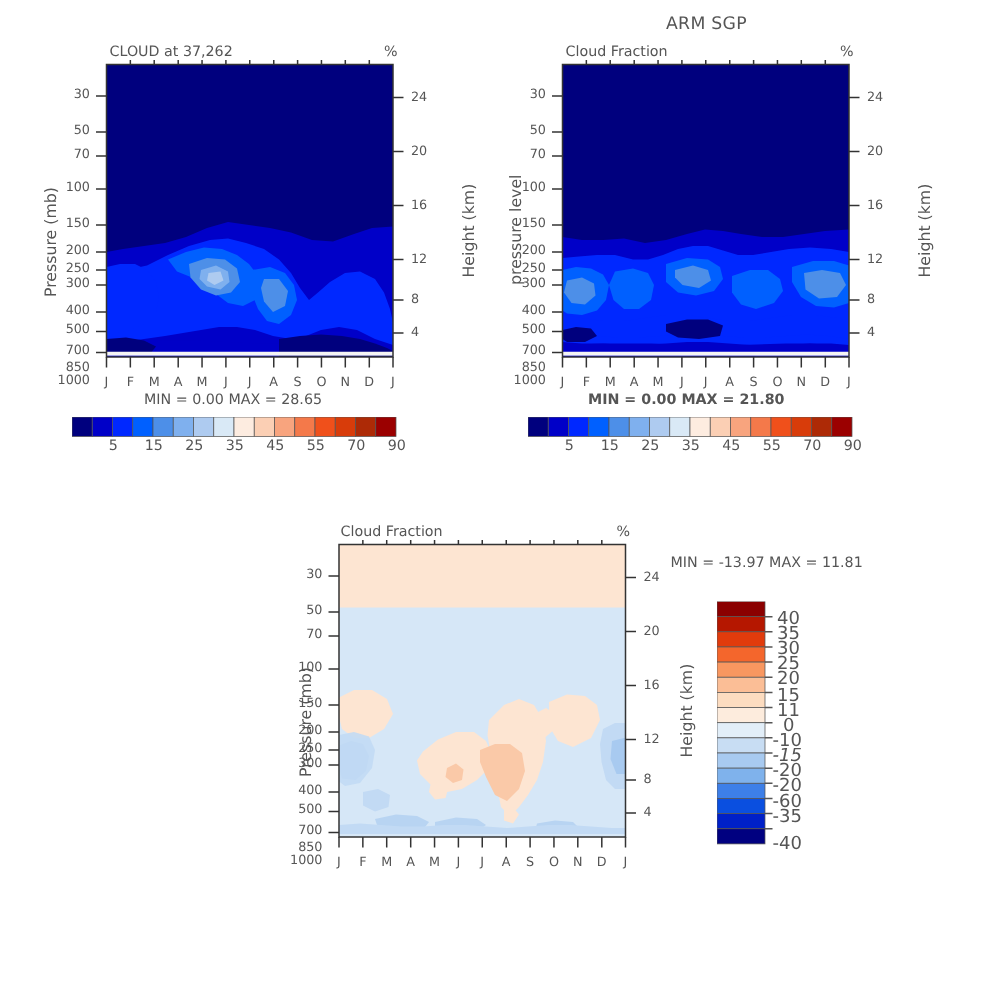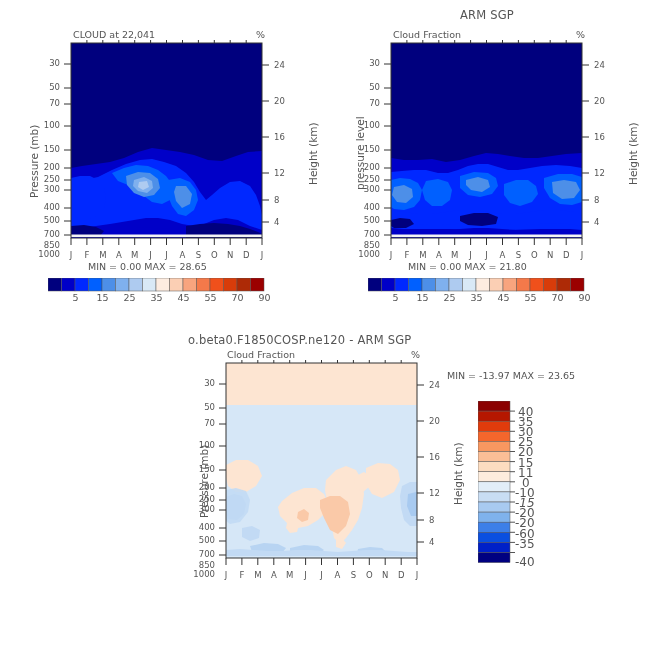--- a/index.html
+++ b/index.html
@@ -24,21 +24,21 @@
   .cbarlabV{position:absolute;font-size:12px;color:#555;text-align:center;white-space:nowrap;}
   svg{display:block;}
 </style>
 </head>
 <body>
 
 <div class="page">
 
   <div class="panel" style="left:0;top:0;width:330px;height:310px;">
 
-    <div class="subtitle" style="left:73px;top:29px;">CLOUD at 22,041</div>
+    <div class="subtitle" style="left:73px;top:29px;">CLOUD at 37,262</div>
     <div class="unit" style="left:256px;top:29px;">%</div>
 
     <div class="axlabel-left" style="left:28px;top:198px;">Pressure (mb)</div>
     <div class="axlabel-right" style="left:307px;top:185px;">Height (km)</div>
 
     <svg width="330" height="250" style="position:absolute;left:0;top:40;">
       <defs>
         <clipPath id="clipM">
             <rect x="71" y="3" width="191" height="195"></rect>
           </clipPath>
@@ -157,21 +157,21 @@
       <div class="xtick" style="left:144.6px;top:250px;">J</div>
       <div class="xtick" style="left:160.5px;top:250px;">J</div>
       <div class="xtick" style="left:176.5px;top:250px;">A</div>
       <div class="xtick" style="left:192.4px;top:250px;">S</div>
       <div class="xtick" style="left:208.3px;top:250px;">O</div>
       <div class="xtick" style="left:224.2px;top:250px;">N</div>
       <div class="xtick" style="left:240.2px;top:250px;">D</div>
       <div class="xtick" style="left:256px;top:250px;">J</div>
     </div>
 
-    <div class="minmax" style="left:88px;top:261px;">MIN =   0.00 MAX =   28.65</div>
+    <div class="minmax" style="left:96px;top:261px;">MIN =   0.00 MAX =   28.65</div>
 
     <svg width="230" height="14" style="position:absolute;left:48px;top:278px;">
       <g>
         <rect x="0" y="0" width="13.5" height="13" fill="#00007e" stroke="#555" stroke-width="0.5"></rect>
         <rect x="13.5" y="0" width="13.5" height="13" fill="#0000c8" stroke="#555" stroke-width="0.5"></rect>
         <rect x="27" y="0" width="13.5" height="13" fill="#0028ff" stroke="#555" stroke-width="0.5"></rect>
         <rect x="40.5" y="0" width="13.5" height="13" fill="#0060ff" stroke="#555" stroke-width="0.5"></rect>
         <rect x="54" y="0" width="13.5" height="13" fill="#4d8fe8" stroke="#555" stroke-width="0.5"></rect>
         <rect x="67.5" y="0" width="13.5" height="13" fill="#7fb0ee" stroke="#555" stroke-width="0.5"></rect>
         <rect x="81" y="0" width="13.5" height="13" fill="#aecbf0" stroke="#555" stroke-width="0.5"></rect>
@@ -191,21 +191,21 @@
       <div class="cbarlab" style="left:90.5px;top:292px;">15</div>
       <div class="cbarlab" style="left:117.5px;top:292px;">25</div>
       <div class="cbarlab" style="left:144.5px;top:292px;">35</div>
       <div class="cbarlab" style="left:171.5px;top:292px;">45</div>
       <div class="cbarlab" style="left:198.5px;top:292px;">55</div>
       <div class="cbarlab" style="left:225.5px;top:292px;">70</div>
       <div class="cbarlab" style="left:252.5px;top:292px;">90</div>
     </div>
   </div>
 
-  <div class="panel" style="left:340px;top:0;width:314px;height:310px;">
+  <div class="panel" style="left:324px;top:0;width:314px;height:310px;">
 
     <div class="ptitle" style="left:120px;top:8px;">ARM SGP</div>
     <div class="subtitle" style="left:53px;top:29px;">Cloud Fraction</div>
     <div class="unit" style="left:236px;top:29px;">%</div>
 
     <div class="axlabel-left" style="left:14px;top:190px;">pressure level</div>
     <div class="axlabel-right" style="left:287px;top:185px;">Height (km)</div>
 
     <svg width="314" height="250" style="position:absolute;left:0;top:40;">
       <defs>
@@ -320,21 +320,21 @@
       <div class="xtick" style="left:124.6px;top:250px;">J</div>
       <div class="xtick" style="left:140.5px;top:250px;">J</div>
       <div class="xtick" style="left:156.5px;top:250px;">A</div>
       <div class="xtick" style="left:172.4px;top:250px;">S</div>
       <div class="xtick" style="left:188.3px;top:250px;">O</div>
       <div class="xtick" style="left:204.2px;top:250px;">N</div>
       <div class="xtick" style="left:220.2px;top:250px;">D</div>
       <div class="xtick" style="left:236px;top:250px;">J</div>
     </div>
 
-    <div class="minmax" style="left:68px;top:261px;">MIN =   0.00 MAX =   21.80</div>
+    <div class="minmax" style="left:68px;top:261px;font-weight:bold;">MIN =   0.00 MAX =   21.80</div>
 
     <svg width="230" height="14" style="position:absolute;left:28px;top:278px;">
       <g>
         <rect x="0" y="0" width="13.5" height="13" fill="#00007e" stroke="#555" stroke-width="0.5"></rect>
         <rect x="13.5" y="0" width="13.5" height="13" fill="#0000c8" stroke="#555" stroke-width="0.5"></rect>
         <rect x="27" y="0" width="13.5" height="13" fill="#0028ff" stroke="#555" stroke-width="0.5"></rect>
         <rect x="40.5" y="0" width="13.5" height="13" fill="#0060ff" stroke="#555" stroke-width="0.5"></rect>
         <rect x="54" y="0" width="13.5" height="13" fill="#4d8fe8" stroke="#555" stroke-width="0.5"></rect>
         <rect x="67.5" y="0" width="13.5" height="13" fill="#7fb0ee" stroke="#555" stroke-width="0.5"></rect>
         <rect x="81" y="0" width="13.5" height="13" fill="#aecbf0" stroke="#555" stroke-width="0.5"></rect>
@@ -356,21 +356,20 @@
       <div class="cbarlab" style="left:124.5px;top:292px;">35</div>
       <div class="cbarlab" style="left:151.5px;top:292px;">45</div>
       <div class="cbarlab" style="left:178.5px;top:292px;">55</div>
       <div class="cbarlab" style="left:205.5px;top:292px;">70</div>
       <div class="cbarlab" style="left:232.5px;top:292px;">90</div>
     </div>
   </div>
 
   <div class="panel" style="left:170px;top:325px;width:484px;height:260px;">
 
-    <div class="ptitle" style="left:18px;top:8px;">o.beta0.F1850COSP.ne120 - ARM SGP</div>
     <div class="subtitle" style="left:57px;top:24px;">Cloud Fraction</div>
     <div class="unit" style="left:241px;top:24px;">%</div>
 
     <div class="axlabel-left" style="left:28px;top:193px;">Pressure (mb)</div>
     <div class="axlabel-right" style="left:282px;top:180px;">Height (km)</div>
 
     <svg width="300" height="240" style="position:absolute;left:0;top:35;">
       <defs>
         <clipPath id="clipD">
             <rect x="56" y="3" width="191" height="195"></rect>
@@ -491,21 +490,21 @@
       <div class="xtick" style="left:129.6px;top:245px;">J</div>
       <div class="xtick" style="left:145.5px;top:245px;">J</div>
       <div class="xtick" style="left:161.5px;top:245px;">A</div>
       <div class="xtick" style="left:177.4px;top:245px;">S</div>
       <div class="xtick" style="left:193.3px;top:245px;">O</div>
       <div class="xtick" style="left:209.2px;top:245px;">N</div>
       <div class="xtick" style="left:225.2px;top:245px;">D</div>
       <div class="xtick" style="left:241px;top:245px;">J</div>
     </div>
 
-    <div class="minmax" style="left:277px;top:45px;">MIN = -13.97 MAX =   23.65</div>
+    <div class="minmax" style="left:277px;top:45px;">MIN = -13.97 MAX =   11.81</div>
 
     <svg width="40" height="170" style="position:absolute;left:308px;top:76px;">
       <g>
         <rect x="0" y="0" width="32" height="10.1" fill="#8b0000" stroke="#555" stroke-width="0.5"></rect>
         <rect x="0" y="10.1" width="32" height="10.1" fill="#b51700" stroke="#555" stroke-width="0.5"></rect>
         <rect x="0" y="20.2" width="32" height="10.1" fill="#e13b0c" stroke="#555" stroke-width="0.5"></rect>
         <rect x="0" y="30.3" width="32" height="10.1" fill="#f4662c" stroke="#555" stroke-width="0.5"></rect>
         <rect x="0" y="40.4" width="32" height="10.1" fill="#f89760" stroke="#555" stroke-width="0.5"></rect>
         <rect x="0" y="50.5" width="32" height="10.1" fill="#fbbe96" stroke="#555" stroke-width="0.5"></rect>
         <rect x="0" y="60.6" width="32" height="10.1" fill="#fcdcc0" stroke="#555" stroke-width="0.5"></rect>

